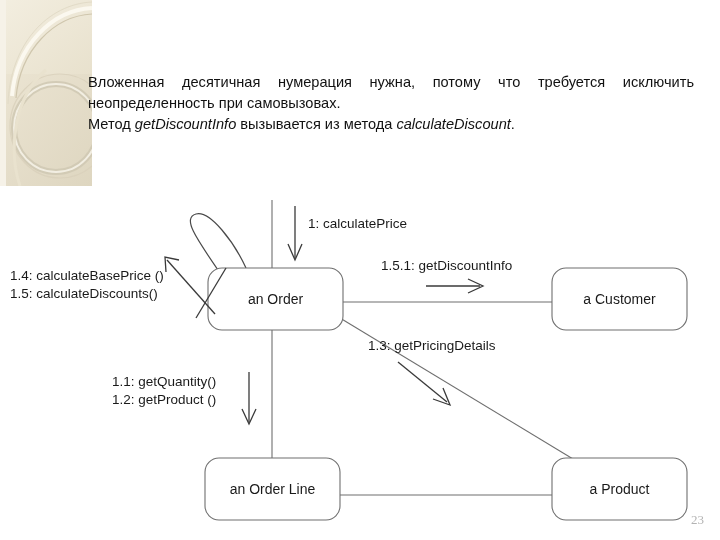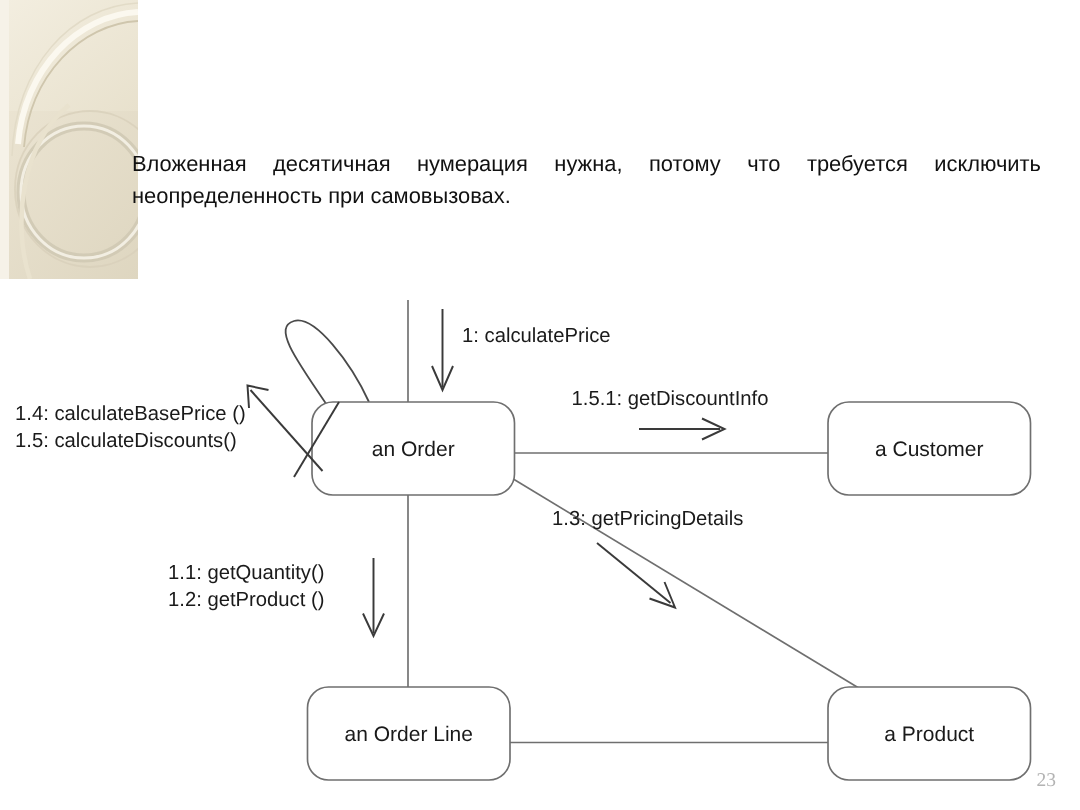--- a/index.html
+++ b/index.html
@@ -28,21 +28,20 @@
 
   
   #slide-text {
     position: absolute;
     left: 88px;
     top: 72px;
     width: 606px;
     font-size: 14.6px;
     line-height: 21px;
     color: #111111;
-    margin-top: 28px;
   }
   #slide-text .para-justify {
     text-align: justify;
     text-align-last: left;
   }
   #slide-text .para-plain {
     text-align: left;
   }
   #slide-text i {
     font-style: italic;
@@ -134,20 +133,23 @@
       <ellipse cx="56" cy="128" rx="42" ry="44" fill="none" stroke="#cfc8b3" stroke-width="6" opacity="0.85"></ellipse>
       <ellipse cx="56" cy="128" rx="42" ry="44" fill="none" stroke="#f2eee2" stroke-width="2"></ellipse>
       <ellipse cx="60" cy="126" rx="50" ry="52" fill="none" stroke="#d8d0ba" stroke-width="1.2" opacity="0.8"></ellipse>
       <path d="M 20 186 C 8 150, 14 96, 46 70" fill="none" stroke="#e9e2ce" stroke-width="3"></path>
     </g>
   </svg>
 </div>
 
 <div id="slide-text">
   <div class="para-justify">Вложенная десятичная нумерация нужна, потому что требуется исключить неопределенность при самовызовах.</div>
+  <div class="para-plain">
+    <span>Метод </span><i>getDiscountInfo</i><span> вызывается из метода </span><i>calculateDiscount</i><span>.</span>
+  </div>
 </div>
 
 <div id="diagram">
   <svg width="720" height="350" viewBox="0 0 720 350" xmlns="http://www.w3.org/2000/svg">
 
     <path class="dg-line" d="M 272 10 L 272 78"></path>
 
     <path class="dg-line" d="M 272 140 L 272 268"></path>
 
     <path class="dg-line" d="M 343 112 L 552 112"></path>

